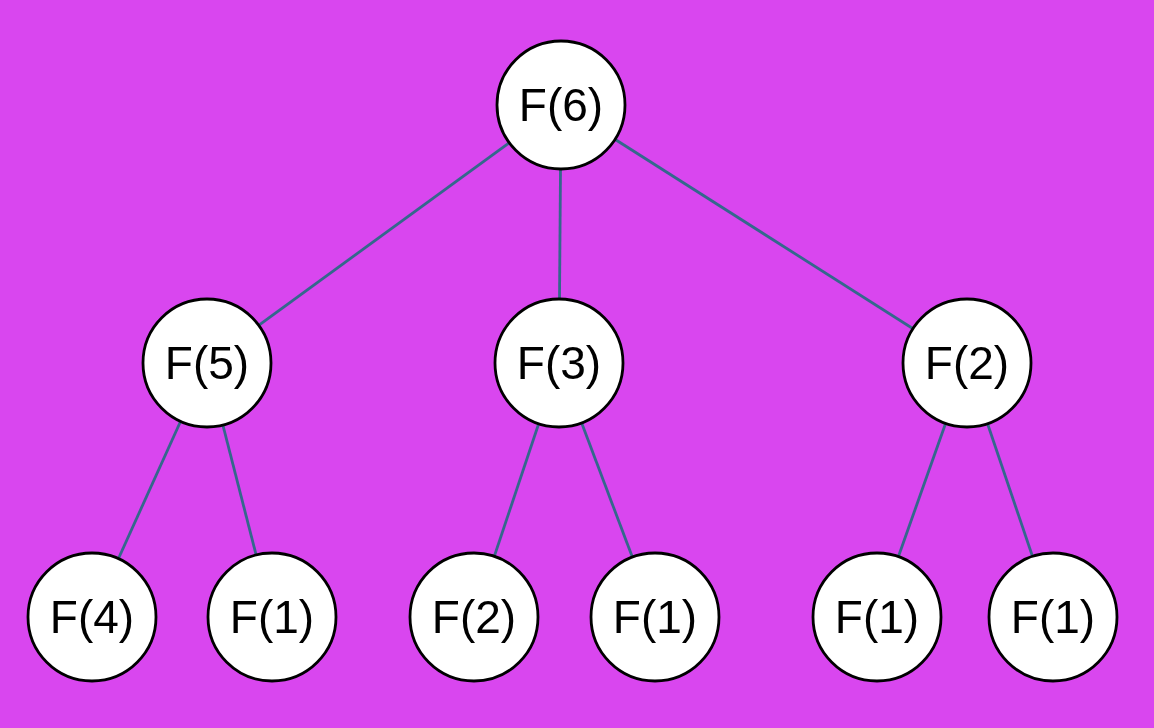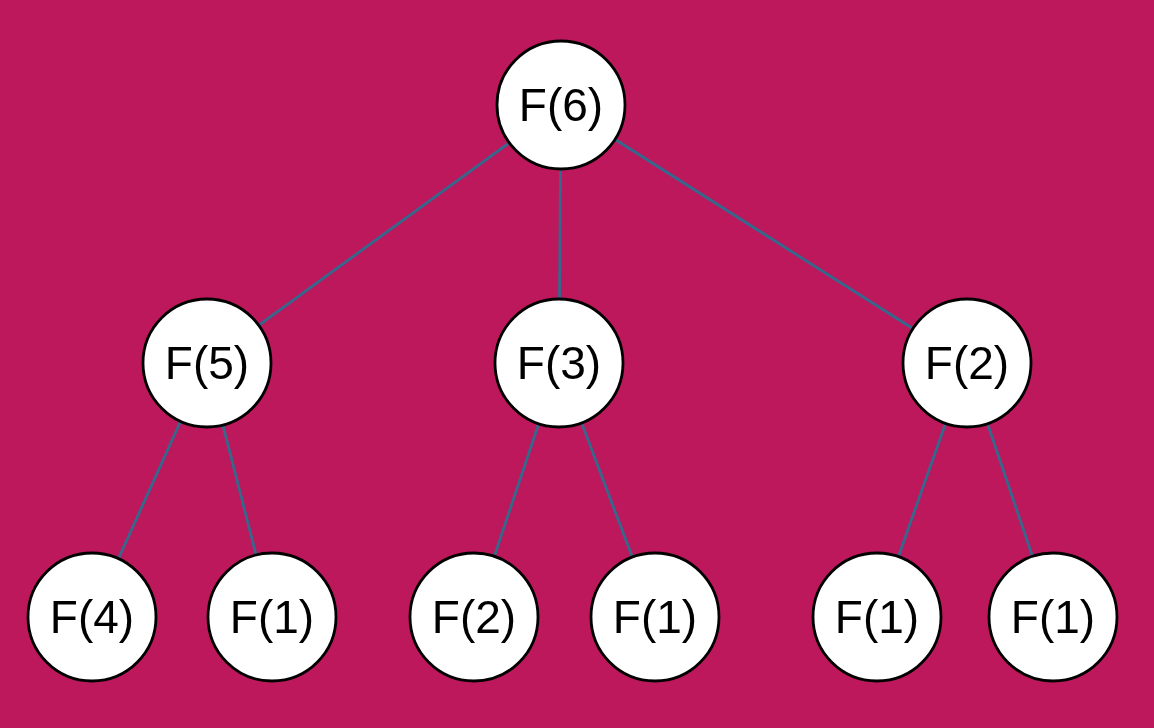--- a/index.html
+++ b/index.html
@@ -4,21 +4,21 @@
 <style>
   html, body {
     margin: 0;
     padding: 0;
     background: #ffffff;
   }
   .page {
     position: relative;
     width: 1154px;
     height: 728px;
-    background: #be185d;
+    background: #d946ef;
     overflow: hidden;
     font-family: "Liberation Sans", sans-serif;
   }
   svg.tree-canvas {
     display: block;
     width: 1154px;
     height: 728px;
   }
   .tree-edge {
     fill: none;

